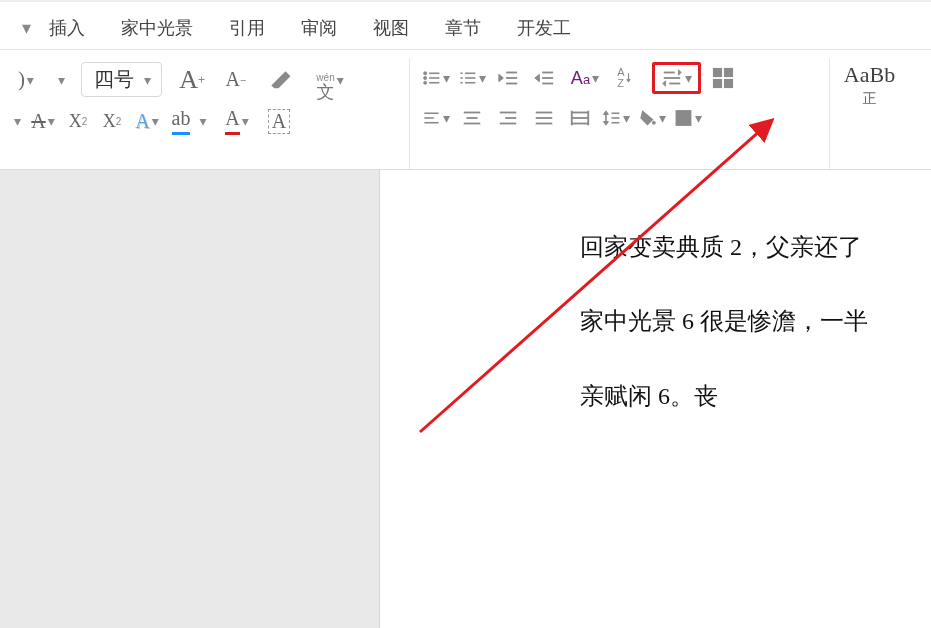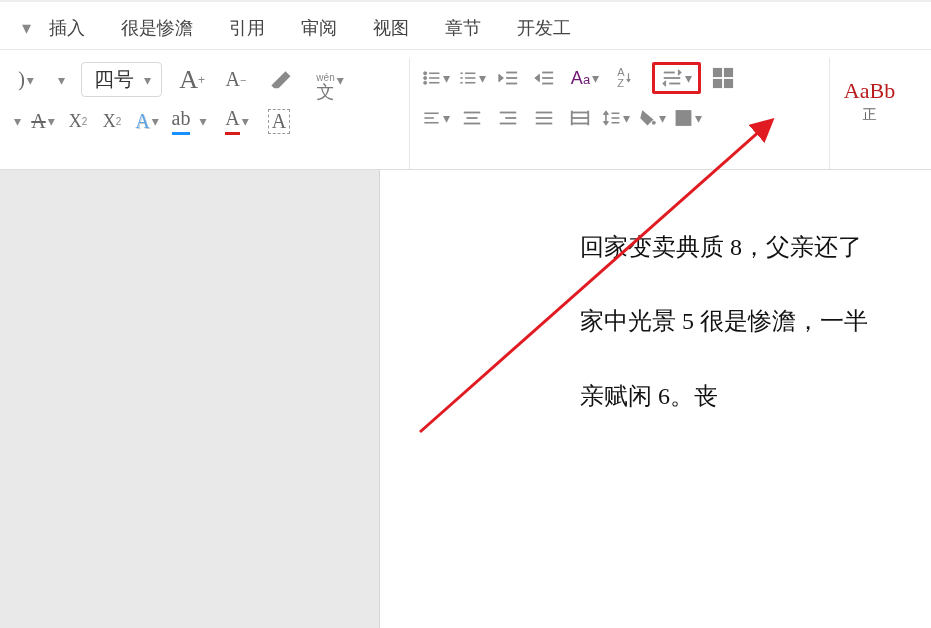--- a/index.html
+++ b/index.html
@@ -97,21 +97,21 @@
     display: inline-flex;
     align-items: center;
   }
 
   
   .styles-box {
     width: 55px;
     text-align: center;
     font-family: serif;
   }
-  .styles-sample { font-size: 22px; color: #b91c1c; margin-top: 16px; }
+  .styles-sample { font-size: 22px; color: #404040; }
   .styles-label  { font-size: 14px; color: #666; margin-top: 2px; }
 
   
   .doc-area { display: flex; height: calc(100% - 48px - 120px); }
   .canvas-margin { width: 380px; background: #e9e9e9; border-right: 1px solid #d5d5d5; }
   .page {
     background: #fff;
     position: relative;
     padding-top: 40px;
     flex: 1;
@@ -138,21 +138,21 @@
 </head>
 <body>
 
 <div class="window top-border">
 
   <div class="tabs-row">
     <span class="tab-first-dd">
       <span>▾</span>
     </span>
     <span class="tab">插入</span>
-    <span class="tab">很是惨澹</span>
+    <span class="tab">家中光景</span>
     <span class="tab">引用</span>
     <span class="tab">审阅</span>
     <span class="tab">视图</span>
     <span class="tab">章节</span>
     <span class="tab">开发工</span>
   </div>
 
   <div class="ribbon">
 
     <div class="ribbon-group" style="min-width:410px;">
@@ -368,22 +368,22 @@
       <div class="styles-box">
         <div class="styles-sample">AaBb</div>
         <div class="styles-label">正</div>
       </div>
     </div>
   </div>
 
   <div class="doc-area">
     <div class="canvas-margin"></div>
     <div class="page">
-      <div class="doc-text">回家变卖典质 8，父亲还了</div>
-      <div class="doc-text">家中光景 5 很是惨澹，一半</div>
+      <div class="doc-text">回家变卖典质 2，父亲还了</div>
+      <div class="doc-text">家中光景 6 很是惨澹，一半</div>
       <div class="doc-text">亲赋闲 6。丧</div>
     </div>
   </div>
 
   <svg class="annotation">
     <defs>
       <marker id="arrowhead" markerWidth="8" markerHeight="8" refX="6" refY="4" orient="auto">
         <polygon points="0 0, 8 4, 0 8" fill="#e11b22"></polygon>
       </marker>
     </defs>

